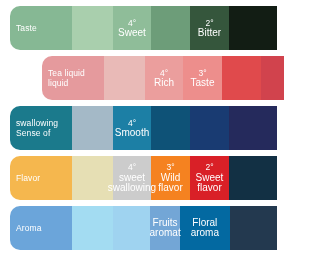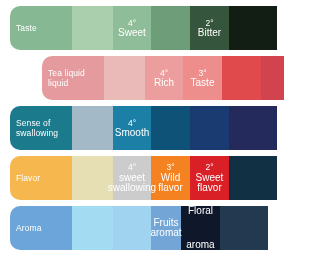--- a/index.html
+++ b/index.html
@@ -120,22 +120,22 @@
           <div class="cell-deg">3°</div>
           <div class="cell-text">Taste</div>
         </div>
         <div class="cell" style="width: 39px; background: rgb(224, 74, 76);"></div>
         <div class="cell" style="width: 48px; background: rgb(209, 67, 77);"></div>
       </div>
     </div>
     <div class="row" style="top: 106px;">
       <div class="row-label" style="background: rgb(27, 122, 140);">
         <div class="row-label-text">
+          <div>swallowing</div>
           <div>Sense of</div>
-          <div>swallowing</div>
         </div>
       </div>
       <div class="cells">
         <div class="cell" style="width: 41px; background: rgb(164, 185, 199);"></div>
         <div class="cell" style="width: 38px; background: rgb(28, 127, 165);">
           <div class="cell-deg">4°</div>
           <div class="cell-text">Smooth</div>
         </div>
         <div class="cell" style="width: 39px; background: rgb(14, 82, 119);"></div>
         <div class="cell" style="width: 39px; background: rgb(25, 59, 114);"></div>
@@ -170,20 +170,20 @@
       <div class="row-label" style="background: rgb(107, 165, 218);">
         <div class="row-label-text">Aroma</div>
       </div>
       <div class="cells">
         <div class="cell" style="width: 41px; background: rgb(163, 220, 242);"></div>
         <div class="cell" style="width: 38px; background: rgb(159, 211, 240);"></div>
         <div class="cell" style="width: 30px; background: rgb(115, 166, 214);">
           <div class="cell-text">Fruits</div>
           <div class="cell-text">aromat</div>
         </div>
-        <div class="cell" style="width: 39px; background: #0f172a; justify-content: space-between;">
+        <div class="cell" style="width: 50px; background: #0369a1;">
           <div class="cell-text">Floral</div>
           <div class="cell-text">aroma</div>
         </div>
         <div class="cell" style="width: 48px; background: rgb(35, 57, 79);"></div>
       </div>
     </div>
   </div>
 
 </body></html>

